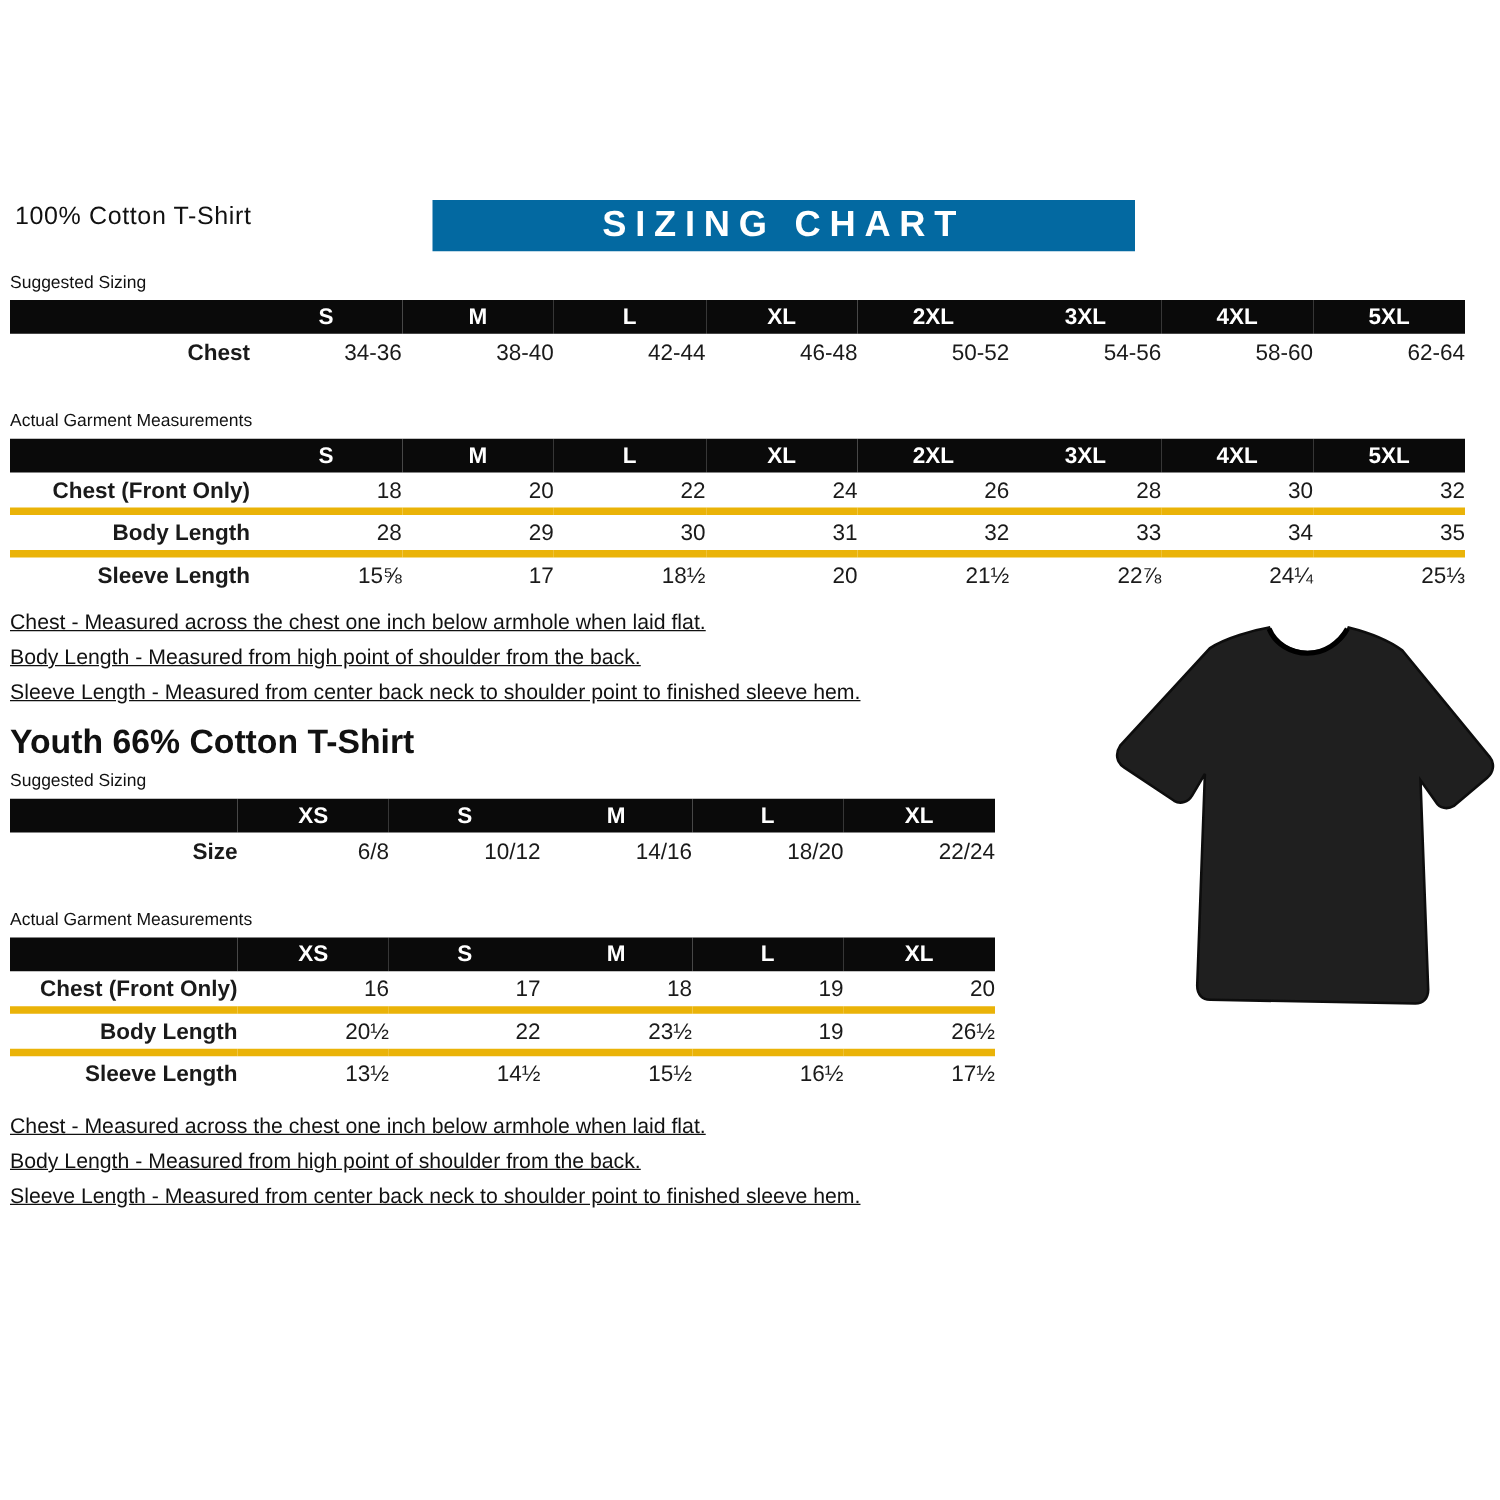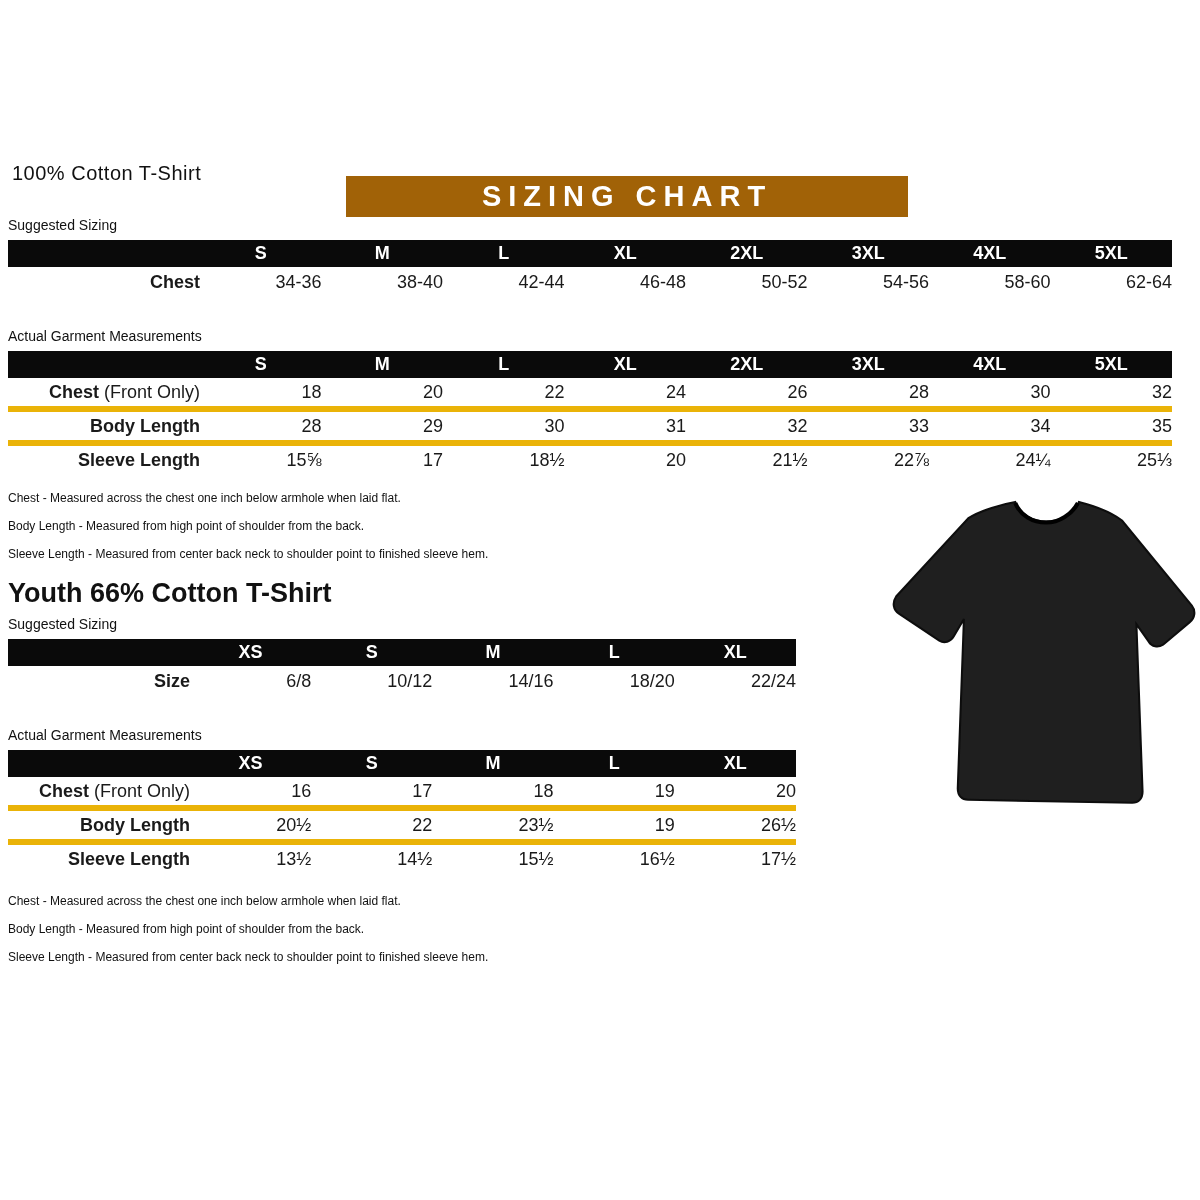--- a/index.html
+++ b/index.html
@@ -8,40 +8,40 @@
     font-family:"Liberation Sans","DejaVu Sans",sans-serif;color:#1a1a1a;
     overflow:hidden;
   }
   .content{position:absolute;left:8px;top:160px;width:1166px;}
   .title-row{position:relative;height:50px;}
   .page-title{
     position:absolute;left:4px;top:2px;margin:0;
     font-size:20px;font-weight:400;color:#111;letter-spacing:0.5px;white-space:nowrap;
   }
   .banner{
-    position:absolute;left:338px;top:16px;width:562px;height:41px;
-    background:#a16207;color:#ffffff;display:flex;align-items:center;justify-content:center;
+    position:absolute;left:338px;top:0;width:562px;height:41px;
+    background:#0369a1;color:#ffffff;display:flex;align-items:center;justify-content:center;
     font-size:29px;font-weight:700;letter-spacing:7px;
   }
   .section-label{font-size:14px;color:#111;margin:4px 0 4px 0;line-height:22px;}
   table{border-collapse:collapse;table-layout:fixed;}
   table.adult{width:1164px;}
   table.youth{width:788px;}
   th{
     background:#0a0a0a;color:#ffffff;font-weight:700;font-size:18px;
     height:27px;text-align:center;padding:0;
   }
   td{font-size:18px;text-align:right;height:30px;color:#1a1a1a;padding:0;vertical-align:middle;}
   .lbl{text-align:right;padding-left:7px;font-weight:700;}
-  .suffix{font-weight:400;}
+  .suffix{font-weight:700;}
   table.actual tbody tr:nth-child(n+2) td{border-top:6px solid #eab308;}
   table.actual td{height:28px;}
   .gap-lg{height:24px;}
   .notes{margin-top:10px;}
-  .note{font-size:12px;line-height:28px;color:#111;}
+  .note{font-size:17px;line-height:28px;color:#111;text-decoration:underline;}
   .youth-title{margin:10px 0 4px 0;font-size:27px;font-weight:700;color:#111;}
   .tshirt-wrap{position:absolute;left:890px;top:474px;width:308px;height:362px;}
   .tshirt-wrap svg{width:100%;height:100%;}
 </style>
 </head>
 <body>
 
 <div class="content">
 
   <div class="title-row">

